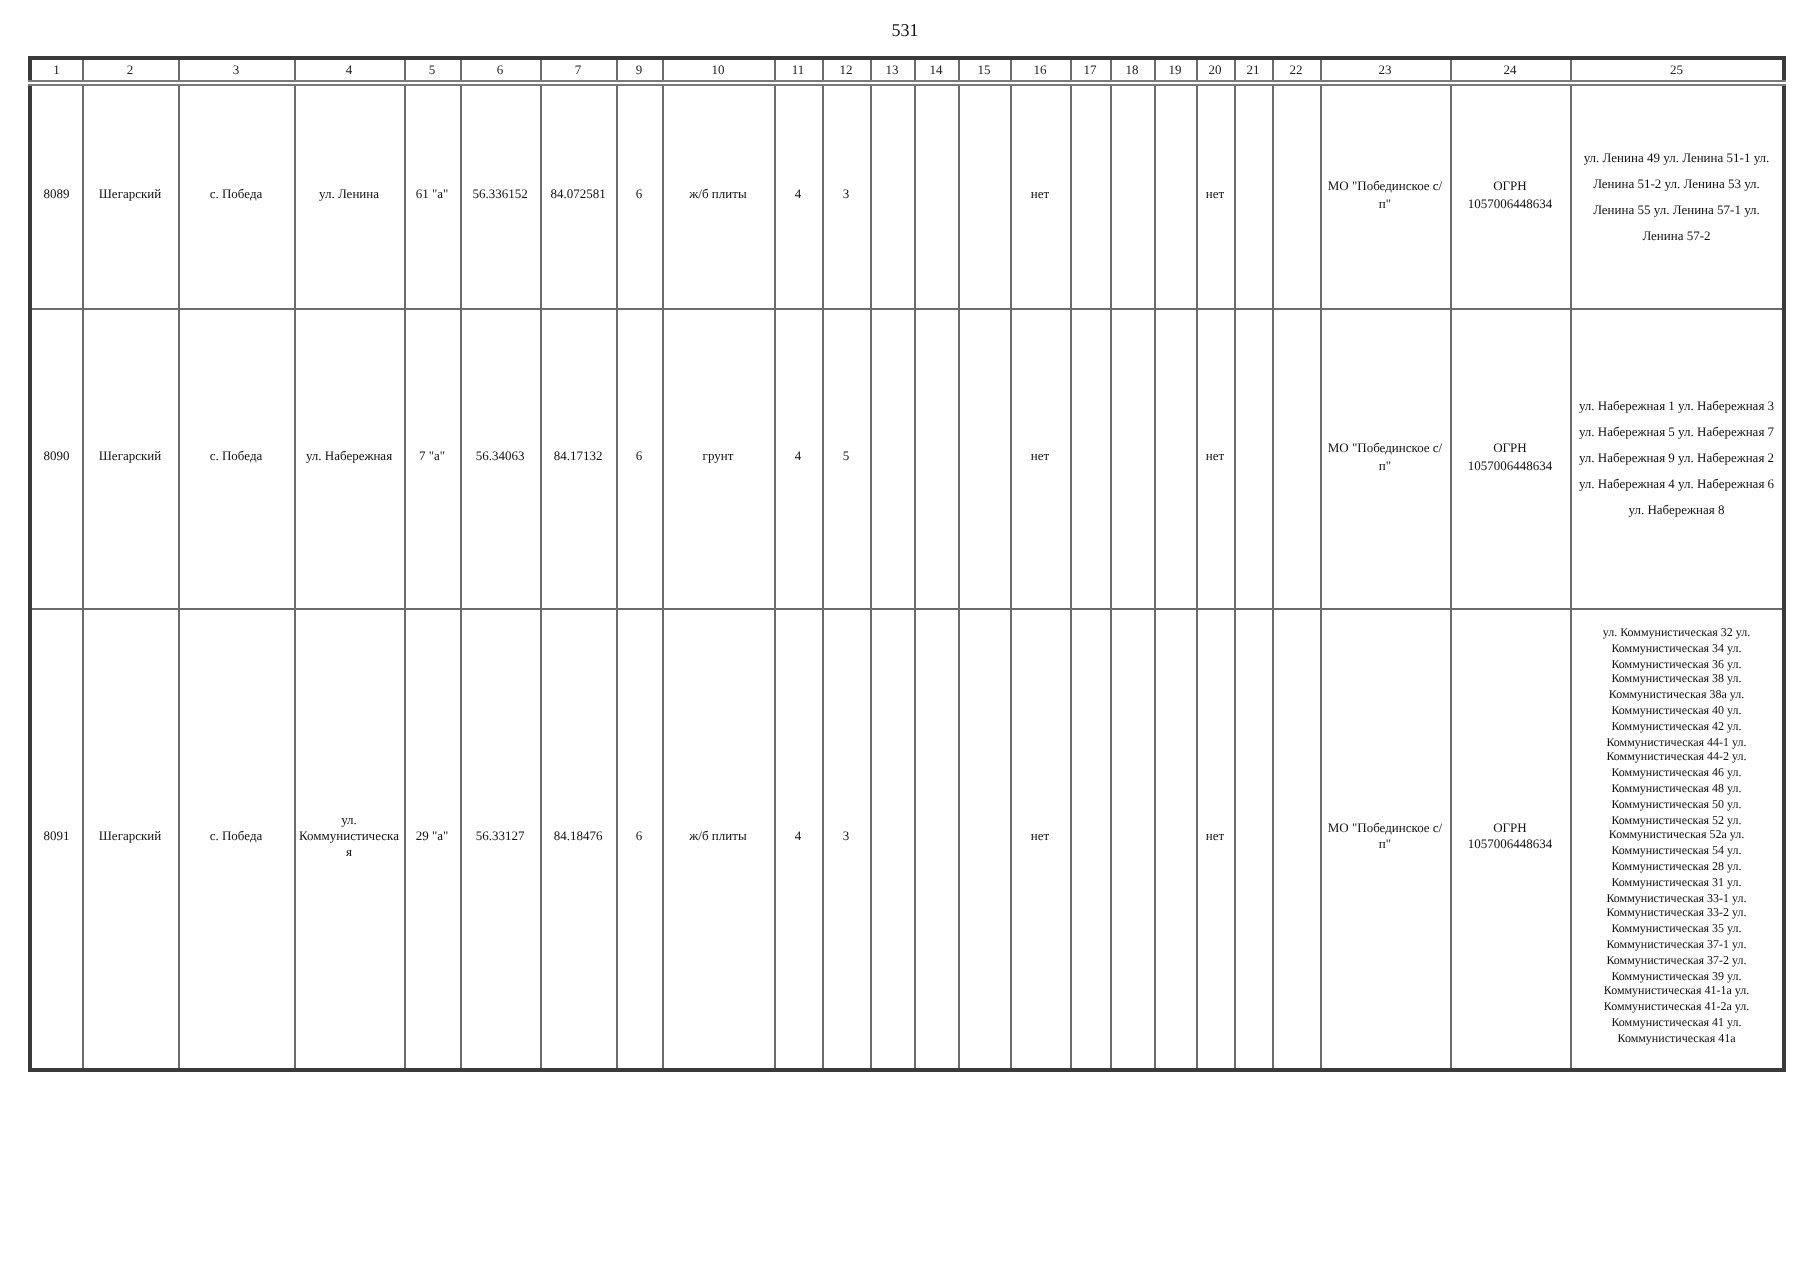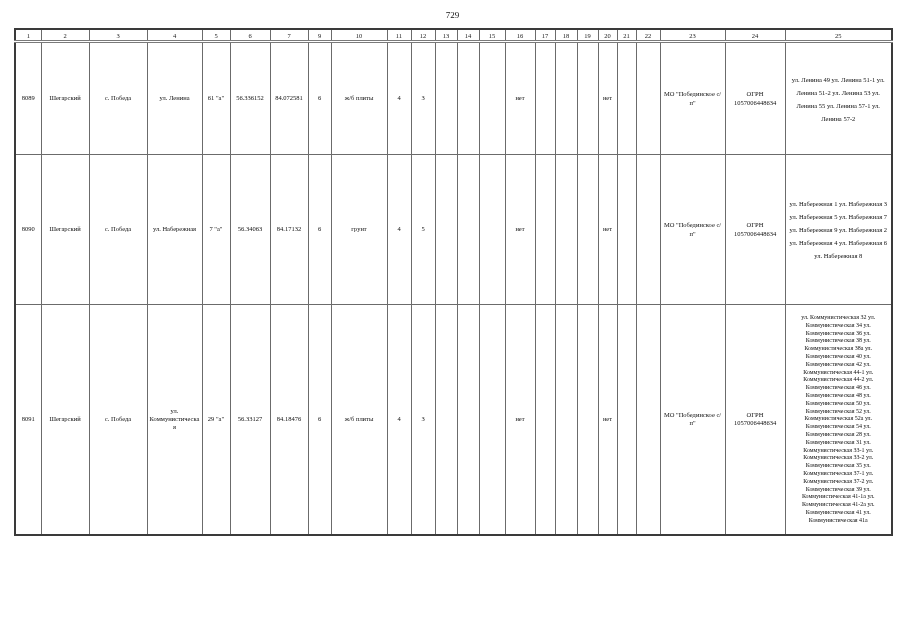--- a/index.html
+++ b/index.html
@@ -34,21 +34,21 @@
   td.addr{
     text-align:justify;vertical-align:top;padding:1px 3px;
   }
   tr.row-0 td.addr{line-height:2.0;font-size:6.5px;}
   tr.row-1 td.addr{line-height:2.0;font-size:6.5px;}
   tr.row-2 td.addr{line-height:1.3;font-size:6px;}
 </style>
 </head>
 <body>
 
-<div class="page-number">729</div>
+<div class="page-number">531</div>
 
 <table class="registry">
   <colgroup>
       <col style="width: 26px;">
       <col style="width: 48px;">
       <col style="width: 58px;">
       <col style="width: 55px;">
       <col style="width: 28px;">
       <col style="width: 40px;">
       <col style="width: 38px;">

